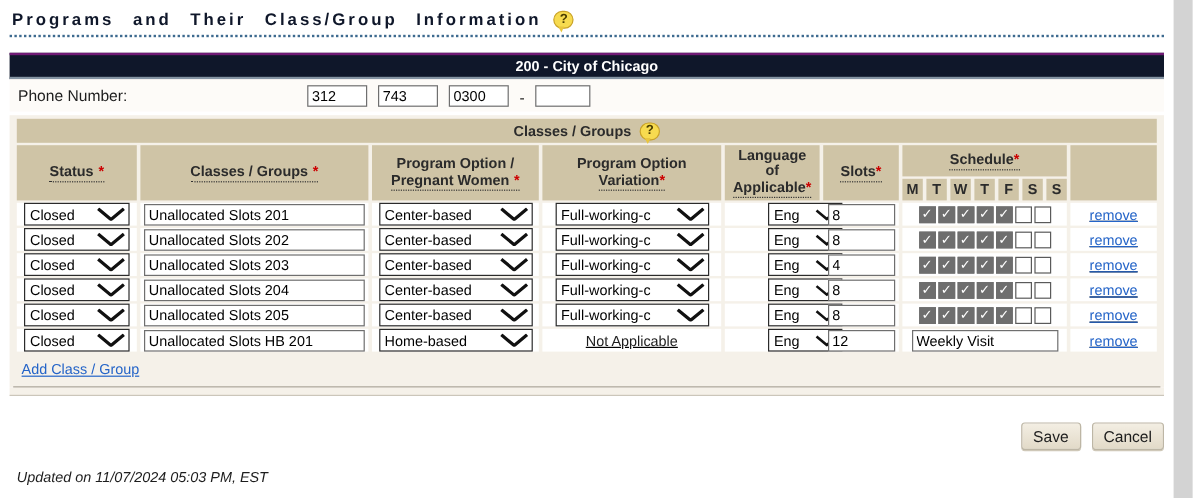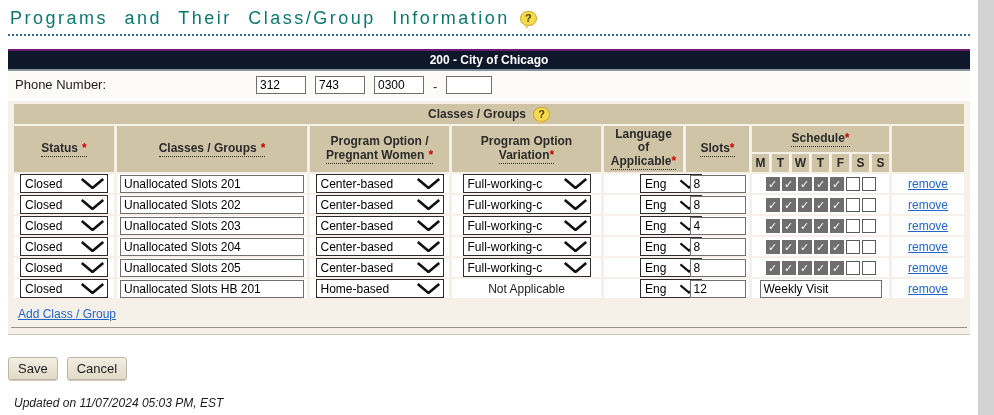--- a/index.html
+++ b/index.html
@@ -3,21 +3,21 @@
 <meta charset="utf-8">
 <style>
   * { margin:0; padding:0; box-sizing:border-box; }
   html,body { width:994px; height:415px; background:#fff; font-family:"Liberation Sans", sans-serif; overflow:hidden; }
   .page { position:relative; width:994px; height:415px; background:#fff; }
   .right-gutter { position:absolute; top:0; right:0; width:16px; height:415px; background:#d3d3d3; }
   .page-inner { margin-left:8px; width:962px; padding-top:8px; }
 
   
   .title-row { display:flex; align-items:center; gap:10px; padding-left:2px; }
-  .page-title { font-size:18px; font-weight:normal; color:#0f766e; letter-spacing:2.5px; word-spacing:9px; }
+  .page-title { font-size:14px; font-weight:bold; color:#0f172a; letter-spacing:2.5px; word-spacing:9px; }
   .title-rule { border-bottom:2px dotted #3d6a8f; margin-top:5px; }
 
   
   .help { position:relative; display:inline-block; width:17px; height:15px; background:#F7DB4F;
           border:1px solid #C9A227; border-radius:8px; color:#4a3d00; font-weight:bold; font-size:11px;
           line-height:13px; text-align:center; cursor:pointer; flex:none; }
   .help::after { content:""; position:absolute; left:2px; bottom:-4px; width:0; height:0;
           border-left:5px solid transparent; border-top:5px solid #E9C63E; transform:skewX(-25deg); }
 
   
@@ -43,21 +43,21 @@
   .col-status{width:100px} .col-classes{width:190px} .col-option{width:139px} .col-variation{width:149px}
   .col-language{width:79px} .col-slots{width:63px} .col-day{width:17px} .col-remove{width:auto}
   th { background:#CFC4A6; color:#2b2b2b; font-weight:bold; text-align:center; vertical-align:middle; padding:2px 1px; }
   th.section-bar { height:20px; font-size:12px; }
   .section-bar-inner { display:flex; align-items:center; justify-content:center; gap:7px; }
   .hdr-line { display:block; line-height:13px; }
   .hdr-ul { display:inline-block; border-bottom:1px dotted #333; padding-bottom:1px; line-height:13px; cursor:help; }
   .ast { color:#CC0000; font-weight:bold; }
   .ast-sp { margin-left:4px; }
   th.day-cell { height:18px; padding:1px 0; font-size:12px; }
-  td { background:#fff; text-align:center; vertical-align:middle; height:18px; padding:0; }
+  td { background:#fff; text-align:center; vertical-align:middle; height:18px; padding:0;text-decoration:underline; }
   tr.data-row td { height:19px; }
 
   
   .sel { display:inline-flex; align-items:center; justify-content:space-between; gap:2px;
          border:1px solid #2b2b2b; background:#fff; height:19px; padding:0 2px 0 4px; cursor:pointer; }
   .sel-text { font-size:12px; color:#000; white-space:nowrap; overflow:hidden; text-align:left; }
   .chev { flex:none; }
   .sel-status { width:88px; }
   .sel-md { width:128px; }
   .sel-sm { width:62px;margin-left:36px; }
@@ -71,21 +71,21 @@
         vertical-align:middle; cursor:pointer; color:#fff; }
   .cb.on { background:#6E6E6E; border-color:#6E6E6E; }
 
   .link { color:#2464C8; text-decoration:underline; font-size:12px; cursor:pointer; }
   .variation-text { font-size:12px; color:#1d1d1d; }
 
   .add-row { background:#f5f1e9; padding:4px 4px 5px 7px; border-bottom:1px solid #9a9488; }
   .wrap-bottom { height:7px; background:#f5f1e9; border-bottom:1px solid #cbc6ba; }
 
   
-  .actions { margin-top:22px; padding-left:0; display:flex; gap:9px; }
+  .actions { margin-top:22px; padding-left:0; display:flex; gap:9px;justify-content:flex-end; }
   .btn { font-family:"Liberation Sans", sans-serif; font-size:13px; color:#1d1d1d;
          background:linear-gradient(#f3eee3, #e2dac8); border:1px solid #bdb6a5; border-radius:3px;
          padding:3px 9px; cursor:pointer; box-shadow:0 1px 0 #cfc8b8; }
   .updated { margin:16px 0 0 6px; font-size:12px; font-style:italic; color:#1d1d1d; }
 </style>
 </head>
 <body>
 
 <div class="page">
   <div class="right-gutter"></div>

